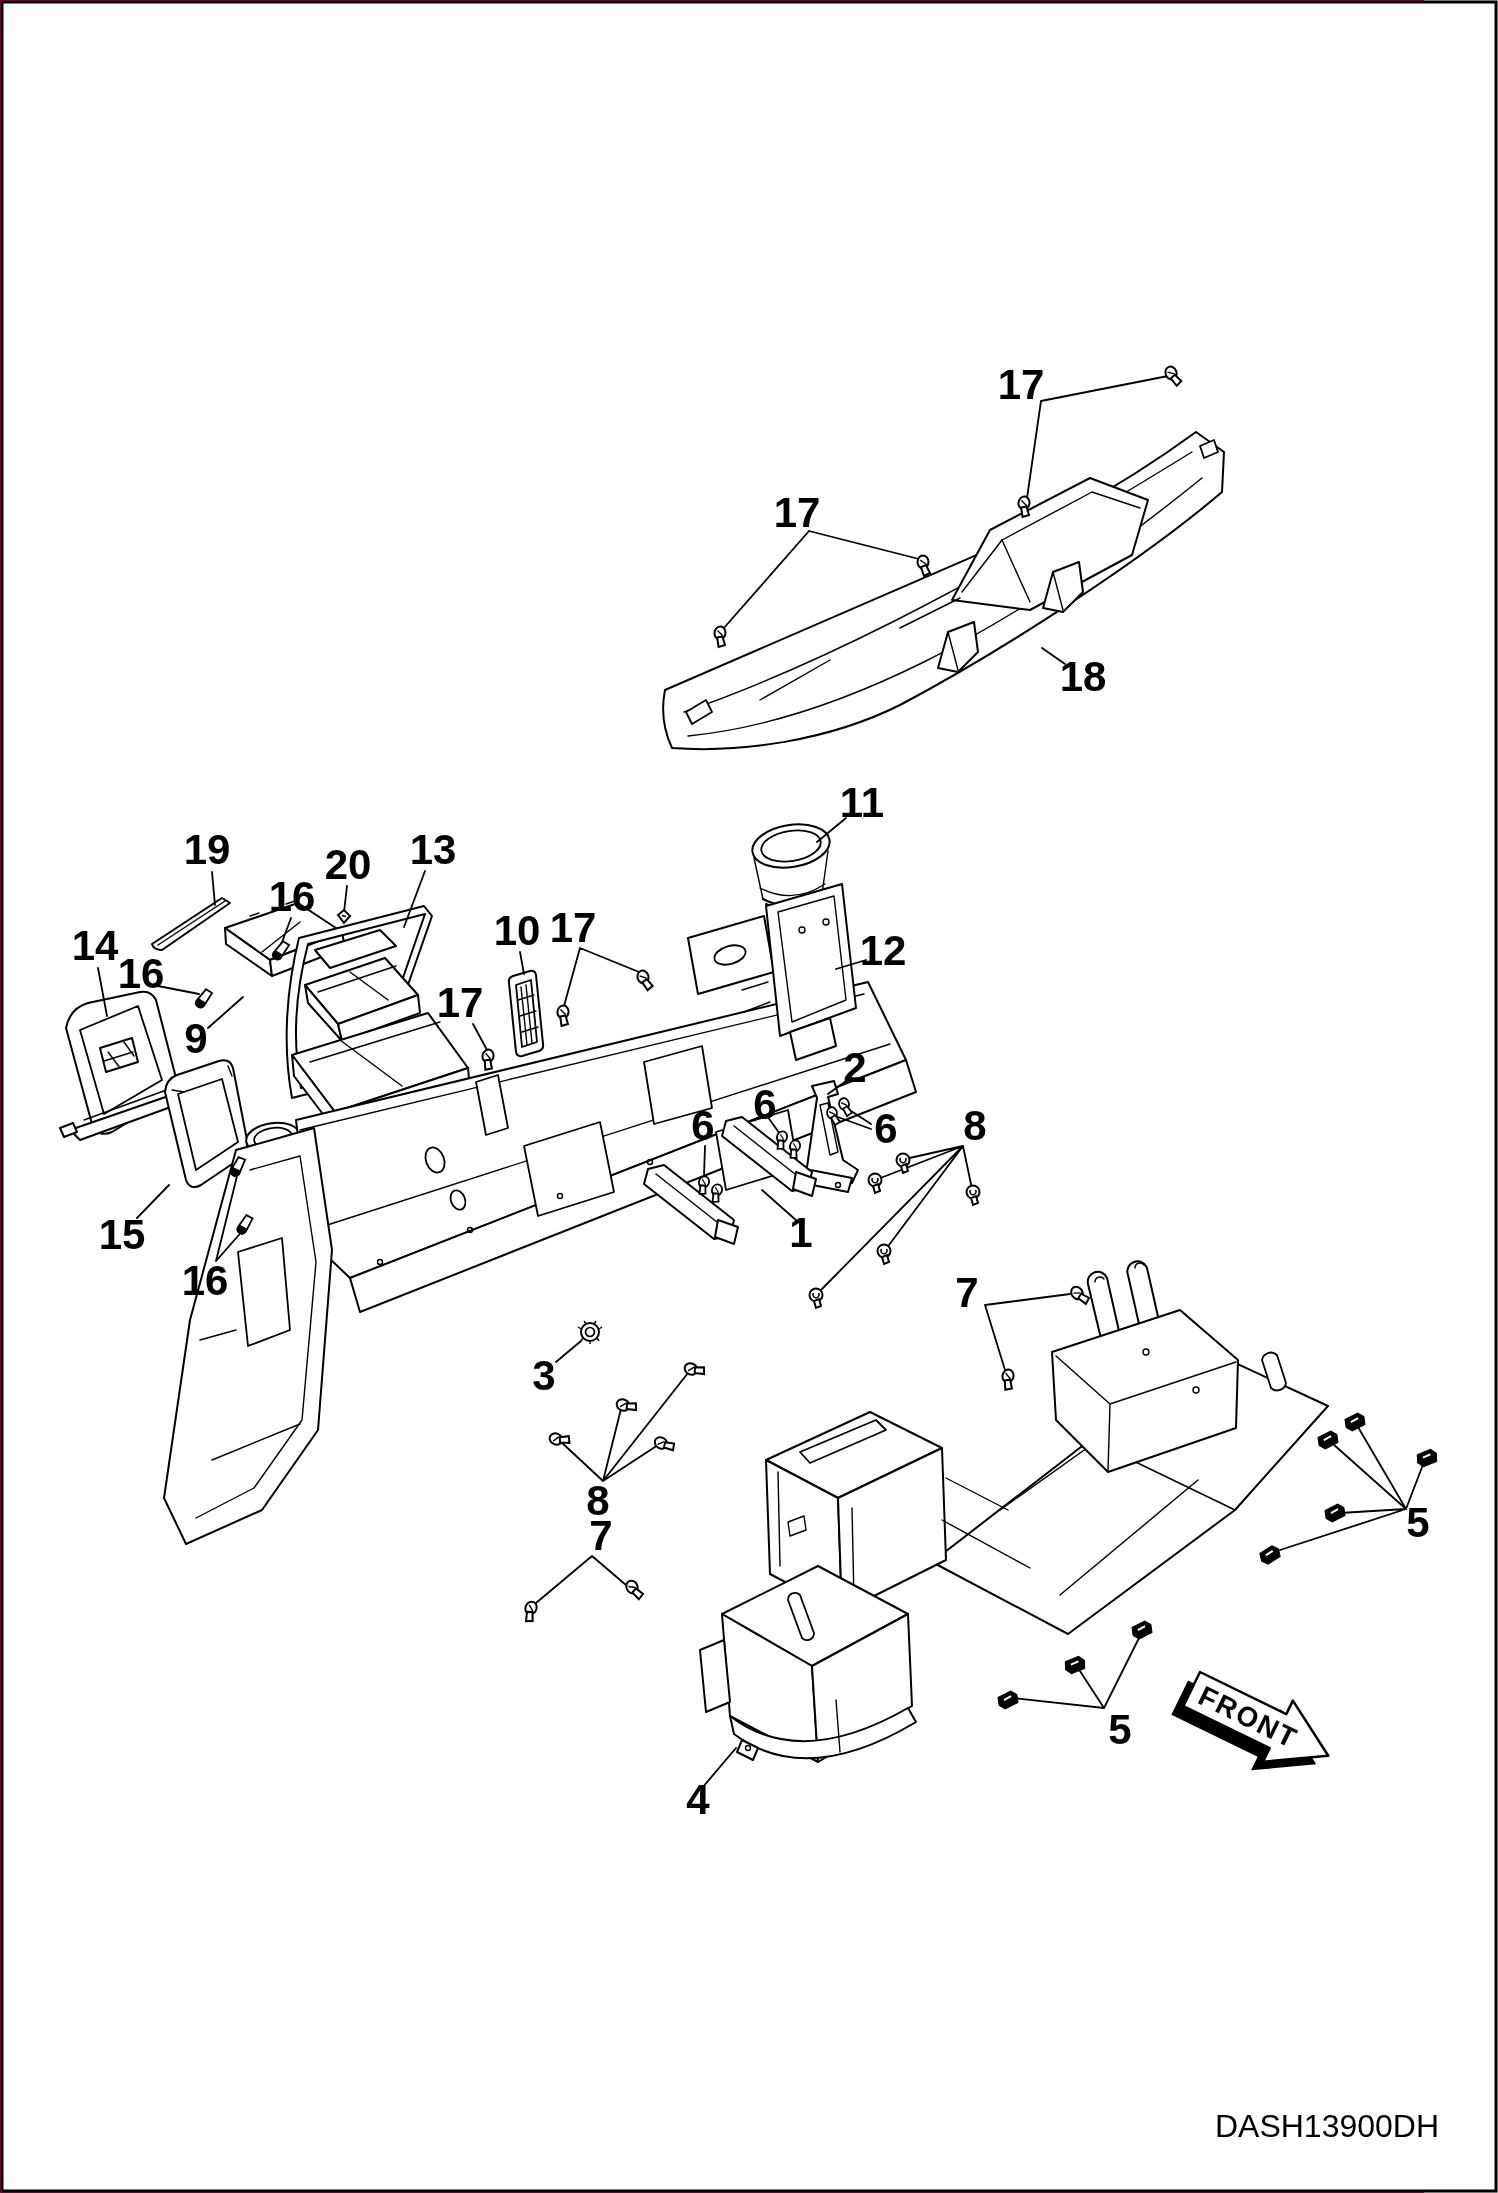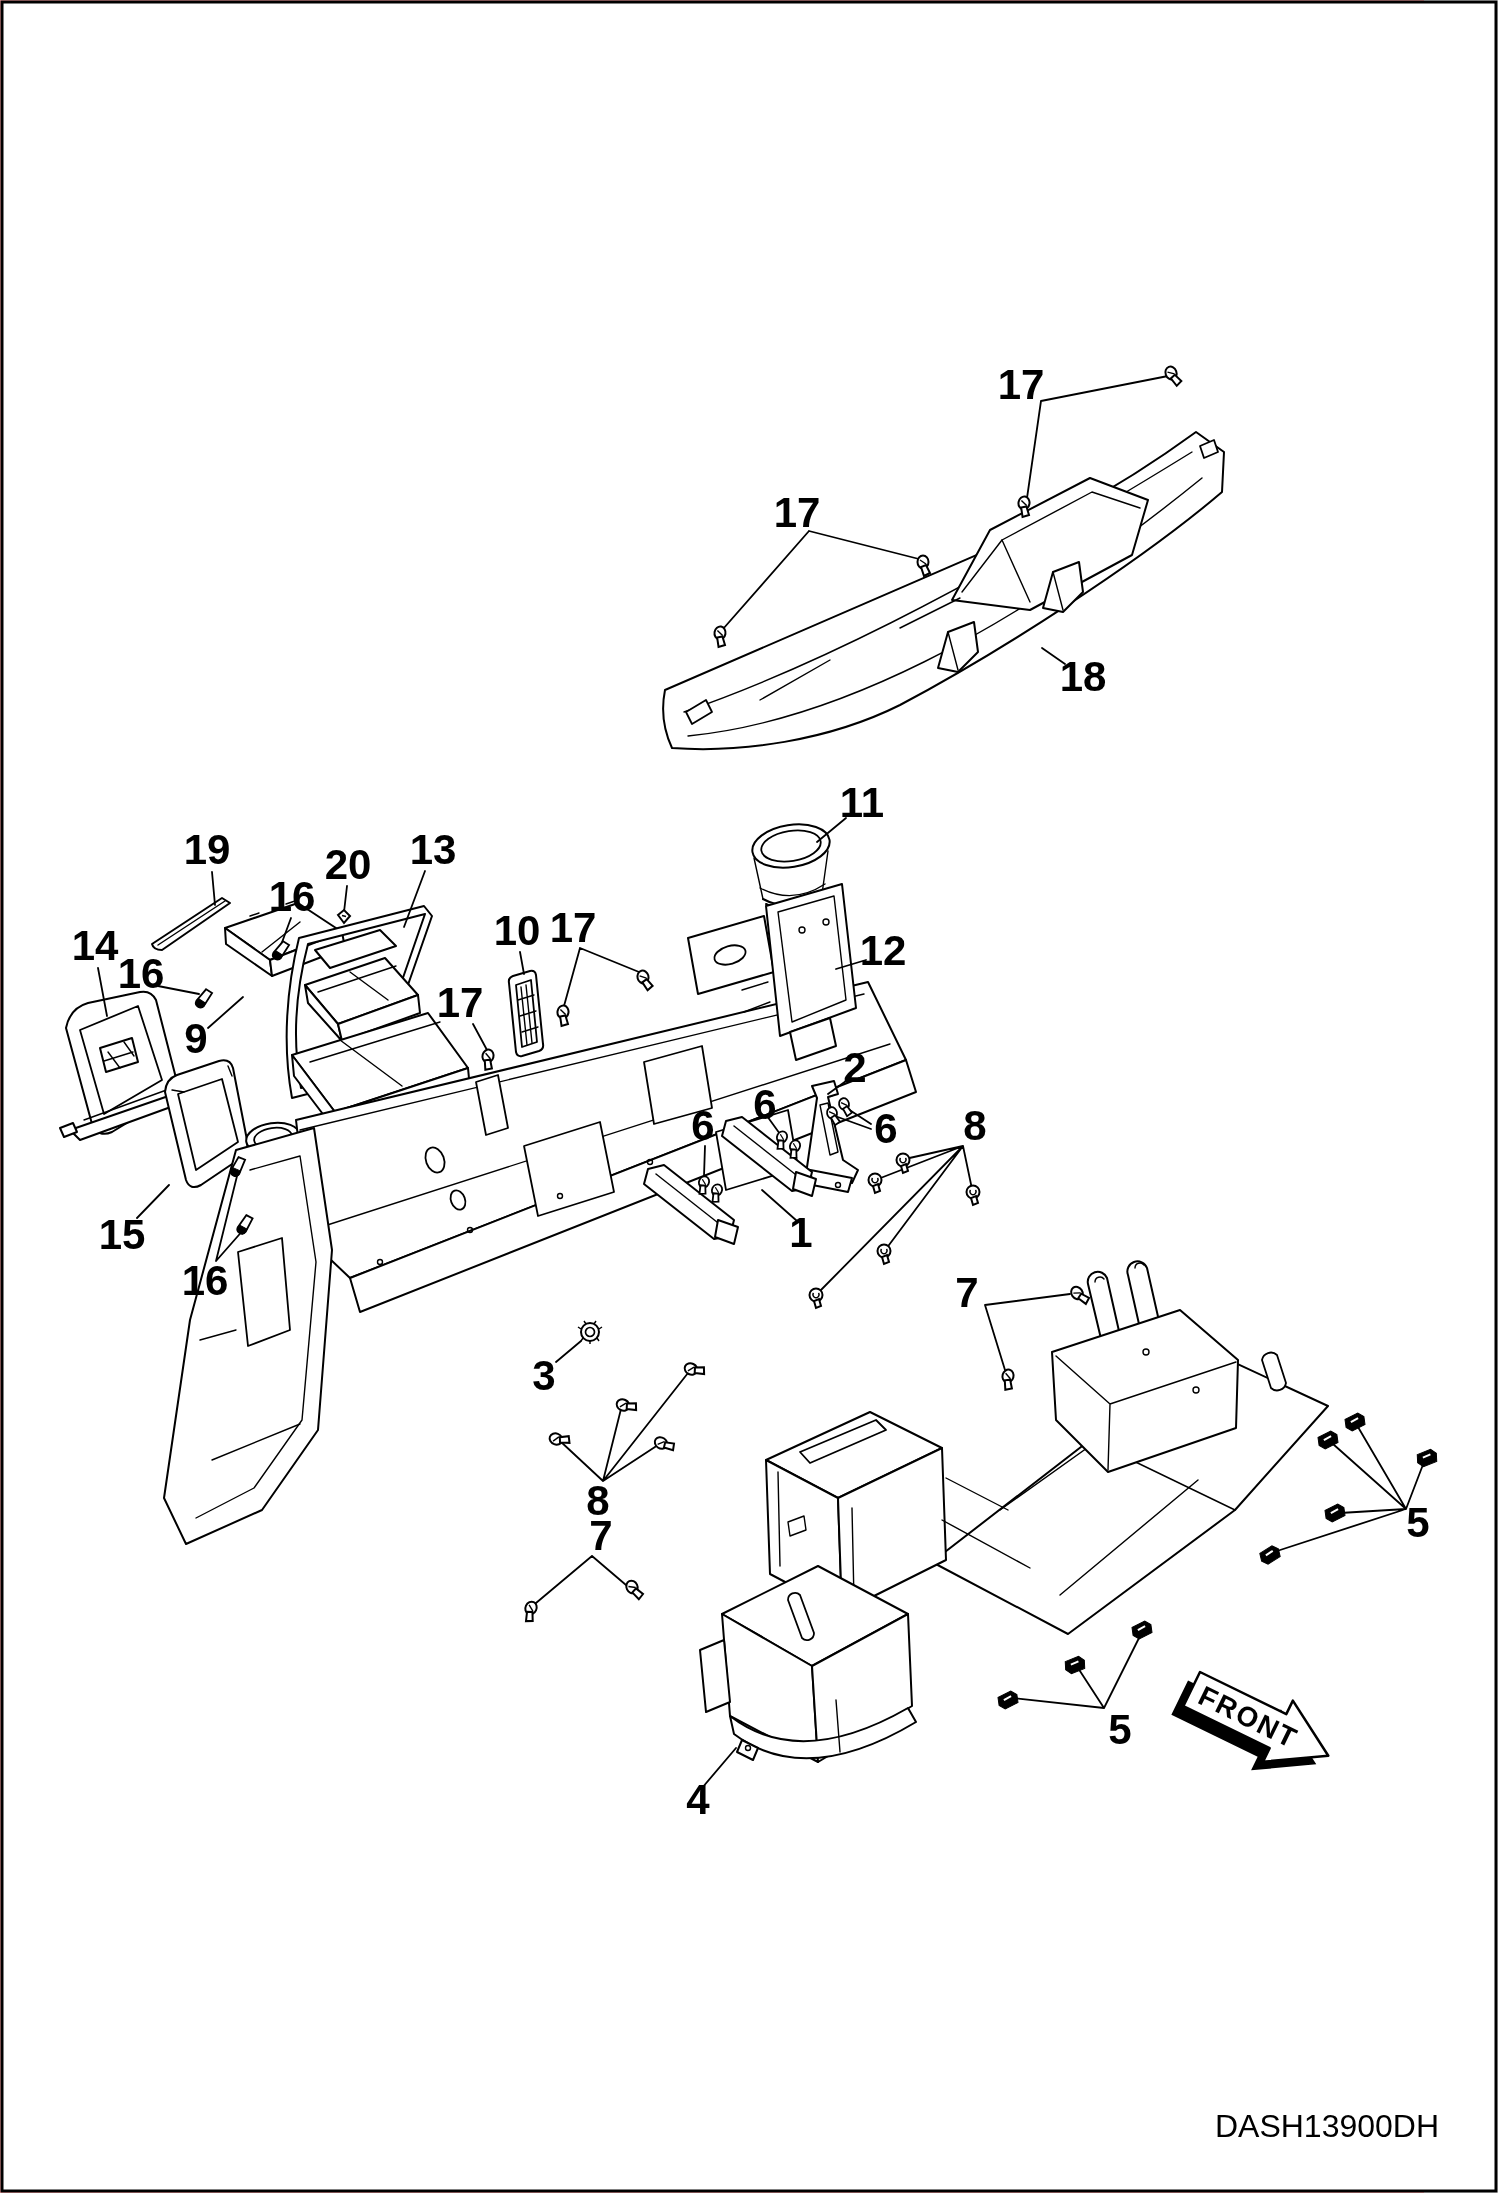--- a/index.html
+++ b/index.html
@@ -1,17 +1,17 @@
 <!DOCTYPE html>
 <html><head>
 <meta charset="utf-8">
 <style>
   html,body{margin:0;padding:0;background:#e8e8e8;}
   #page{
-    width:1424px;height:2193px;position:relative;background:#fca5a5;
+    width:1424px;height:2193px;position:relative;background:#be185d;
     font-family:"Liberation Sans",sans-serif;
   }
   svg{display:block}
   .part{fill:#ffffff;stroke:#000000;stroke-width:2;stroke-linejoin:round;stroke-linecap:round}
   .thin{fill:none;stroke:#000000;stroke-width:1.4;stroke-linejoin:round;stroke-linecap:round}
   .hole{fill:#ffffff;stroke:#000000;stroke-width:1.8;stroke-linejoin:round}
   .leader{fill:none;stroke:#000000;stroke-width:1.8;stroke-linecap:round}
   .callout{font:700 42px "Liberation Sans",sans-serif;fill:#000000}
   .figcode{font:400 32px "Liberation Sans",sans-serif;fill:#000000}
   .frontlbl{font:700 28px "Liberation Sans",sans-serif;fill:#000000;letter-spacing:2px}

